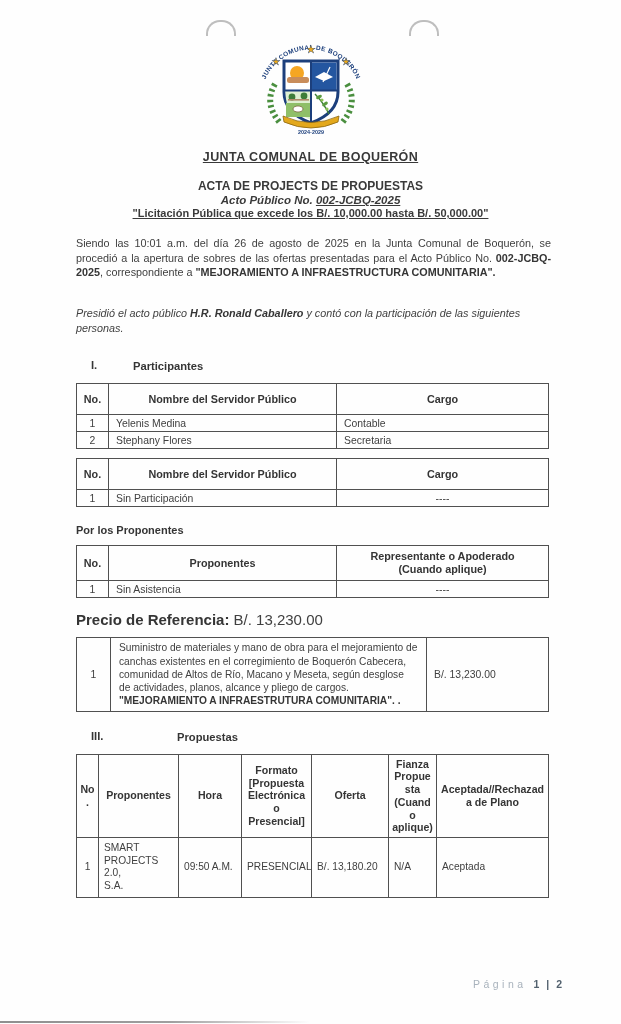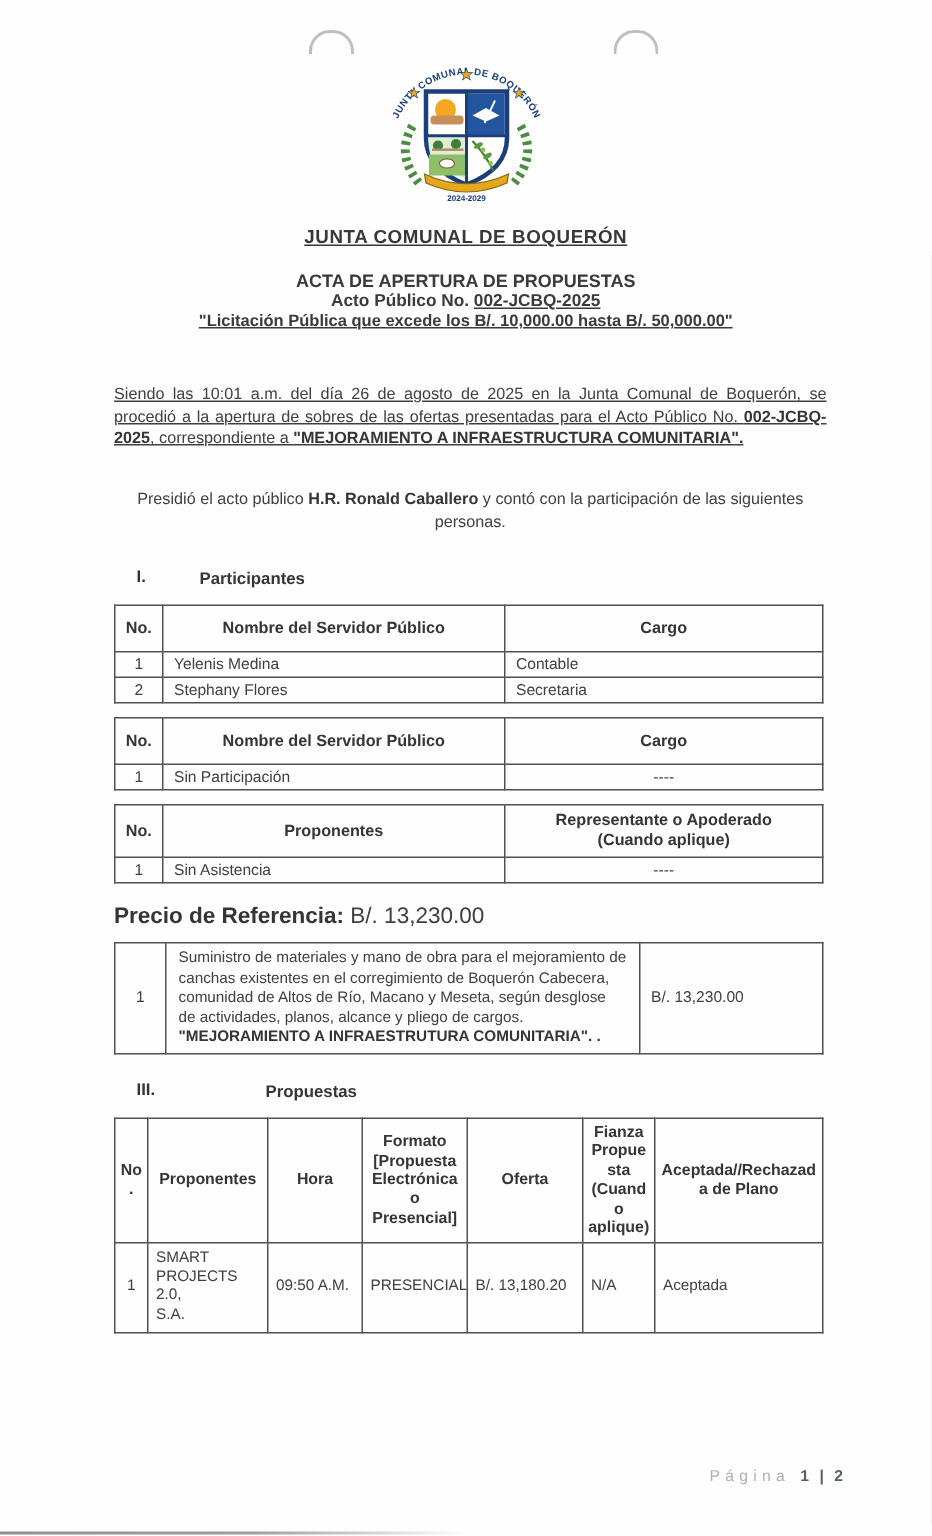--- a/index.html
+++ b/index.html
@@ -20,29 +20,29 @@
 
   .logo-wrap{padding-top:36px;text-align:center;}
   .logo-wrap svg{display:inline-block;}
 
   .org-title{
     text-align:center;margin-top:10px;font-size:12.5px;font-weight:bold;
     color:#383838;letter-spacing:.4px;
   }
   .org-title span{text-decoration:underline;}
   .doc-title{text-align:center;margin-top:15px;font-size:12px;font-weight:bold;color:#3a3a3a;}
-  .act-line{text-align:center;margin-top:1px;font-size:11.5px;font-weight:bold;color:#3a3a3a;}
+  .act-line{text-align:center;margin-top:1px;font-size:11.5px;font-weight:bold;color:#3a3a3a;font-style:italic;}
   .act-line .u{text-decoration:underline;}
   .subtitle{text-align:center;margin-top:1px;font-size:11px;font-weight:bold;color:#3a3a3a;}
   .subtitle span{text-decoration:underline;}
 
   .content{margin:0 70px 0 76px;}
   .para{margin:0;font-size:10.8px;line-height:1.36;text-align:justify;color:#404040;}
-  .p1{margin-top:36px;text-decoration:underline;}
-  .p2{margin-top:26px;text-align:center;}
+  .p1{margin-top:17px;}
+  .p2{margin-top:26px;text-align:left;font-style:italic;}
   .b{font-weight:bold;color:#353535;}
 
   .sec-heading{display:flex;margin-top:24px;margin-left:15px;font-size:11.2px;font-weight:bold;color:#353535;}
   .sec-heading .numeral{width:42px;flex:none;}
   .sec-heading .sec-title{width:430px;line-height:1.35;}
 
   .sub-heading{margin-top:17px;font-size:11px;font-weight:bold;color:#353535;}
 
   table{border-collapse:collapse;table-layout:fixed;width:472px;margin-top:9px;}
   th,td{border:1.5px solid #505050;overflow:hidden;}
@@ -118,21 +118,21 @@
       <line x1="66" y1="26" x2="66" y2="86" stroke="#1c3f7c" stroke-width="2"></line>
       <line x1="40" y1="54.5" x2="92" y2="54.5" stroke="#1c3f7c" stroke-width="2"></line>
 
       <path d="M 38 80 Q 66 93 94 80 L 93 86 Q 66 98 39 86 Z" fill="#e3a81c" stroke="#8a6410" stroke-width="0.8"></path>
 
       <text x="66" y="98" text-anchor="middle" font-size="5.4" font-weight="bold" fill="#1c3f7c">2024-2029</text>
     </svg>
   </div>
 
   <div class="org-title"><span>JUNTA COMUNAL DE BOQUERÓN</span></div>
-  <div class="doc-title">ACTA DE APERTURA DE PROPUESTAS</div>
+  <div class="doc-title">ACTA DE PROJECTS DE PROPUESTAS</div>
   <div class="act-line"><span>Acto Público No. </span><span class="u">002-JCBQ-2025</span></div>
   <div class="subtitle"><span>"Licitación Pública que excede los B/. 10,000.00 hasta B/. 50,000.00"</span></div>
 
   <div class="content">
 
     <p class="para p1"><span>Siendo las 10:01 a.m. del día 26 de agosto de 2025 en la Junta Comunal de Boquerón, se procedió a la apertura de sobres de las ofertas presentadas para el Acto Público No. </span><span class="b">002-JCBQ-2025</span><span>, correspondiente a </span><span class="b">"MEJORAMIENTO A INFRAESTRUCTURA COMUNITARIA".</span></p>
 
     <p class="para p2"><span>Presidió el acto público </span><span class="b">H.R. Ronald Caballero</span><span> y contó con la participación de las siguientes personas.</span></p>
 
     <div class="sec-heading">
@@ -180,20 +180,21 @@
         <th>Cargo</th>
       </tr>
       <tr>
         <td class="c">1</td>
         <td>Sin Participación</td>
         <td class="c">----</td>
       </tr>
     </tbody>
       </table>
 
+    <div class="sub-heading">Por los Proponentes</div>
 
     <table class="t-simple">
       <colgroup>
           <col style="width:32px">
           <col style="width:228px">
           <col style="width:212px">
         </colgroup>
       <tbody>
           <tr>
         <th>No.</th>

